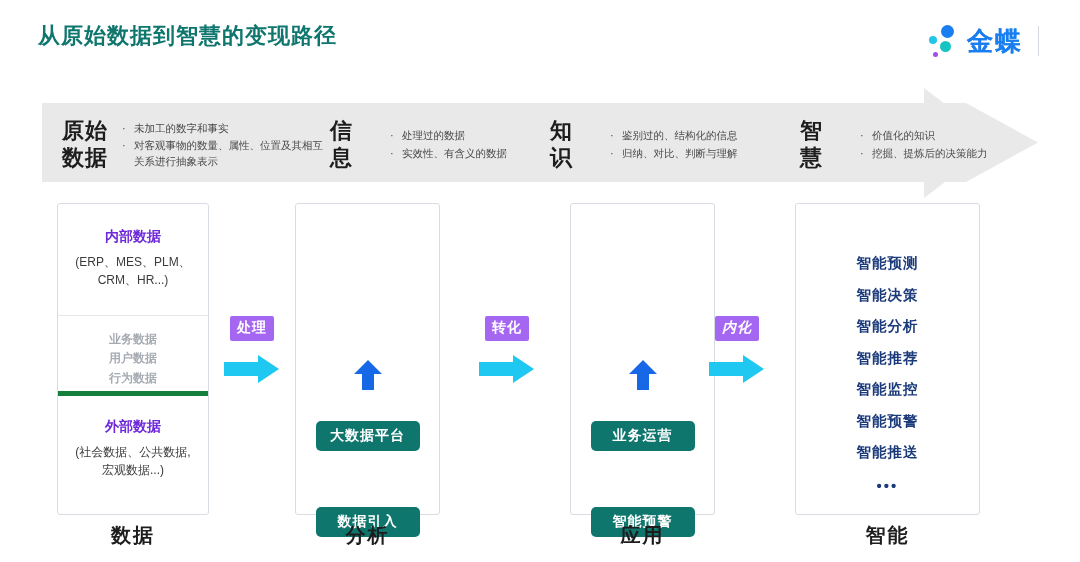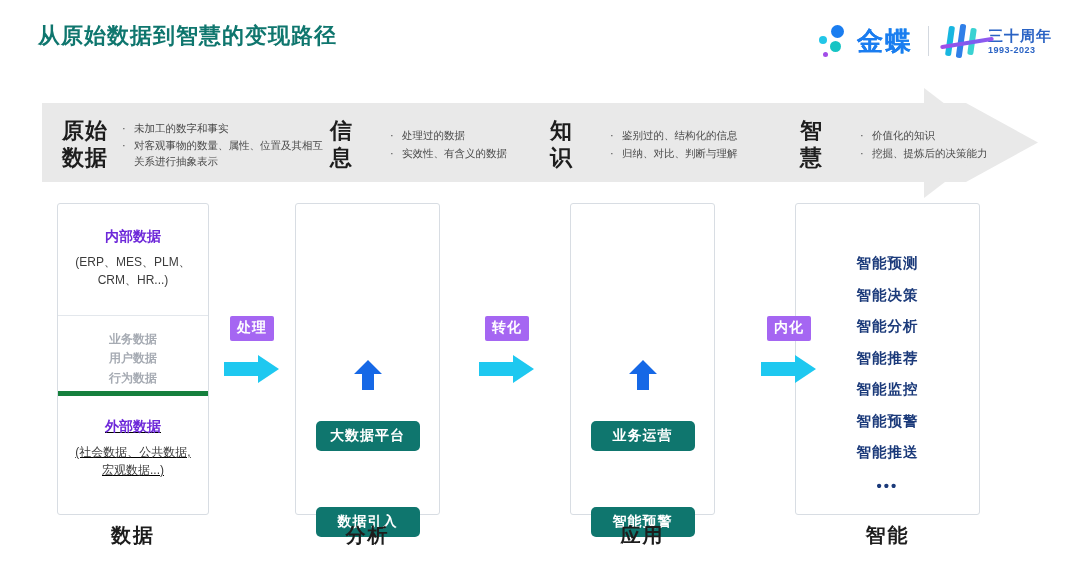--- a/index.html
+++ b/index.html
@@ -108,21 +108,21 @@
   }
   .lbl-1{left:57px;width:152px;}
   .lbl-2{left:295px;width:145px;}
   .lbl-3{left:570px;width:145px;}
   .lbl-4{left:795px;width:185px;}
 
   
   .c1-sec{box-sizing:border-box;text-align:center;}
   .c1-sec.s1{height:112px;padding-top:24px;border-bottom:1px solid #e3e7ec;}
   .c1-sec.s2{height:80px;padding-top:14px;border-bottom:5px solid #15803d;}
-  .c1-sec.s3{height:118px;padding-top:22px;text-decoration:underline;}
+  .c1-sec.s3{height:118px;padding-top:22px;}
   .c1-head{font-size:14px;font-weight:bold;color:#6d28d9;margin-bottom:7px;}
   .c1-sub{font-size:12px;color:#3c3c3c;line-height:1.5;padding:0 10px;}
   .c1-grey{font-size:12px;font-weight:bold;color:#a6abb3;line-height:1.62;}
 
   
   .big-card{
     position:absolute;left:50%;transform:translateX(-50%);
     top:25px;width:105px;height:100px;
     background:#1668e6;border-radius:12px;
     color:#ffffff;font-size:16px;font-weight:bold;
@@ -148,21 +148,21 @@
   .c4-item{
     font-size:14.5px;font-weight:bold;color:#1b3a7a;
     line-height:1;margin-bottom:17px;letter-spacing:1px;
   }
   .c4-ellipsis{font-size:15px;font-weight:bold;color:#1b3a7a;letter-spacing:2px;}
 
   
   .conn{position:absolute;top:316px;width:66px;text-align:center;}
   .conn-1{left:219px;}
   .conn-2{left:474px;}
-  .conn-3{left:756px;}
+  .conn-3{left:704px;font-style:italic;}
   .conn-badge{
     display:inline-block;background:#a566f2;color:#ffffff;
     font-size:14px;font-weight:bold;letter-spacing:1px;
     padding:3px 7px 4px;border-radius:2px;
   }
   .conn-arrow{margin-top:12px;display:flex;justify-content:center;}
   .conn-arrow svg{display:block;}
 </style>
 </head>
 <body>
@@ -171,32 +171,20 @@
 
 <div class="brand">
   <span class="brand-dots">
     <i class="dot-a"></i>
       <i class="dot-b"></i>
       <i class="dot-c"></i>
       <i class="dot-d"></i>
   </span>
   <span class="brand-name">金蝶</span>
   <span class="brand-sep"></span>
-  <span class="anniv">
-    <span class="anniv-mark">
-      <b class="bar1"></b>
-        <b class="bar2"></b>
-        <b class="bar3"></b>
-        <b class="swoosh"></b>
-    </span>
-    <span class="anniv-text">
-      <span class="anniv-cn">三十周年</span>
-      <span class="anniv-years">1993-2023</span>
-    </span>
-  </span>
 </div>
 
 <div class="banner"></div>
 <div class="banner-tip"></div>
 
 <div class="stage stage-1">
   <div class="stage-name">
     <span>原始</span><br>
     <span>数据</span>
   </div>

